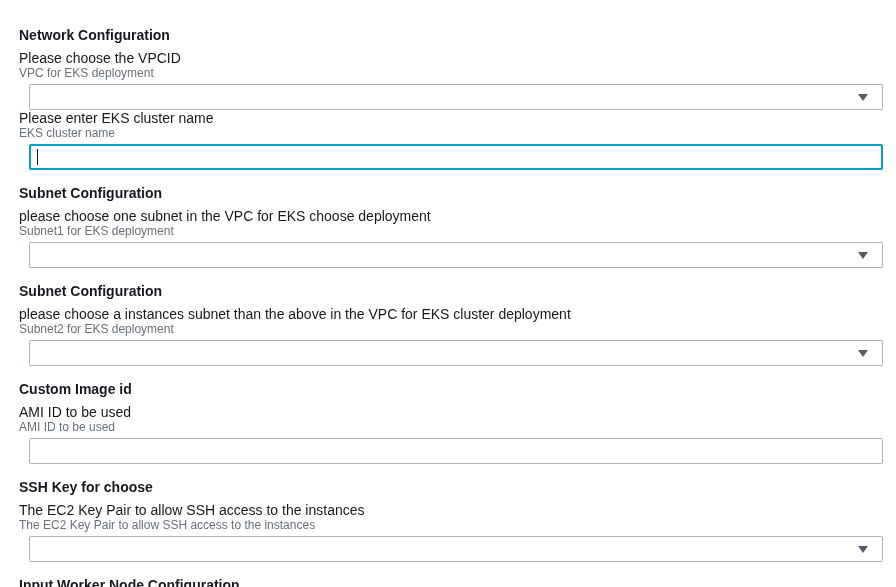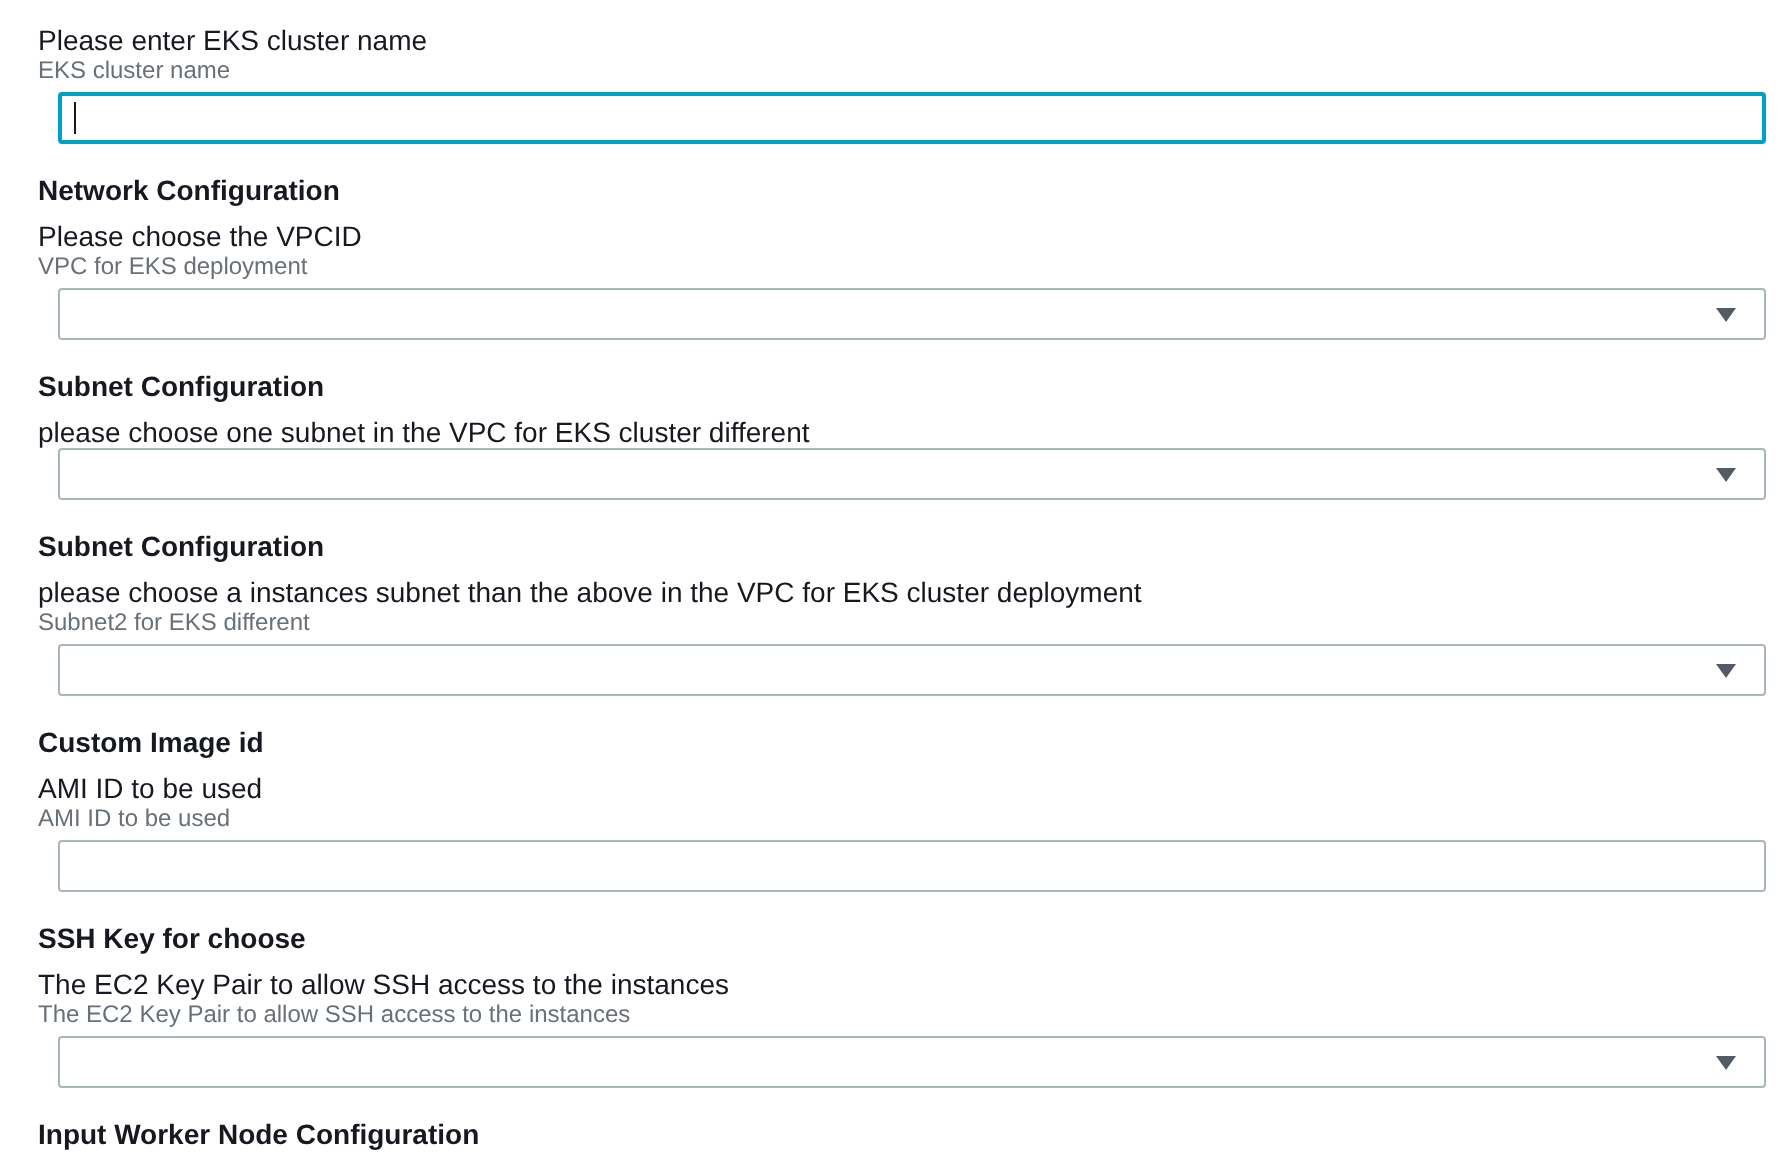--- a/index.html
+++ b/index.html
@@ -91,55 +91,56 @@
     border-right: 5px solid transparent;
     border-top: 7px solid #545b64;
   }
 </style>
 </head>
 <body>
 
 <div>
 
   <div>
-    <div class="field-label">Please enter EKS cluster name</div>
-    <div class="field-desc">EKS cluster name</div>
-    <div class="control-wrap">
-      <input type="text" class="text-input focused" value="" style="">
-      <div class="text-cursor"></div>
-    </div>
-  </div>
-
-  <div>
     <div class="section-header first">Network Configuration</div>
     <div class="field-label">Please choose the VPCID</div>
     <div class="field-desc">VPC for EKS deployment</div>
     <div class="control-wrap">
       <div class="select-box" role="combobox" aria-expanded="false">
         <div class="select-value"></div>
         <span class="caret-down"></span>
       </div>
     </div>
   </div>
 
   <div>
+    <div class="field-label">Please enter EKS cluster name</div>
+    <div class="field-desc">EKS cluster name</div>
+    <div class="control-wrap">
+      <input type="text" class="text-input focused" value="" style="">
+      <div class="text-cursor"></div>
+    </div>
+  </div>
+
+  <div>
     <div class="section-header">Subnet Configuration</div>
-    <div class="field-label">please choose one subnet in the VPC for EKS cluster different</div>
+    <div class="field-label">please choose one subnet in the VPC for EKS choose deployment</div>
+    <div class="field-desc">Subnet1 for EKS deployment</div>
     <div class="control-wrap">
       <div class="select-box" role="combobox" aria-expanded="false">
         <div class="select-value"></div>
         <span class="caret-down"></span>
       </div>
     </div>
   </div>
 
   <div>
     <div class="section-header">Subnet Configuration</div>
     <div class="field-label">please choose a instances subnet than the above in the VPC for EKS cluster deployment</div>
-    <div class="field-desc">Subnet2 for EKS different</div>
+    <div class="field-desc">Subnet2 for EKS deployment</div>
     <div class="control-wrap">
       <div class="select-box" role="combobox" aria-expanded="false">
         <div class="select-value"></div>
         <span class="caret-down"></span>
       </div>
     </div>
   </div>
 
   <div>
     <div class="section-header">Custom Image id</div>

